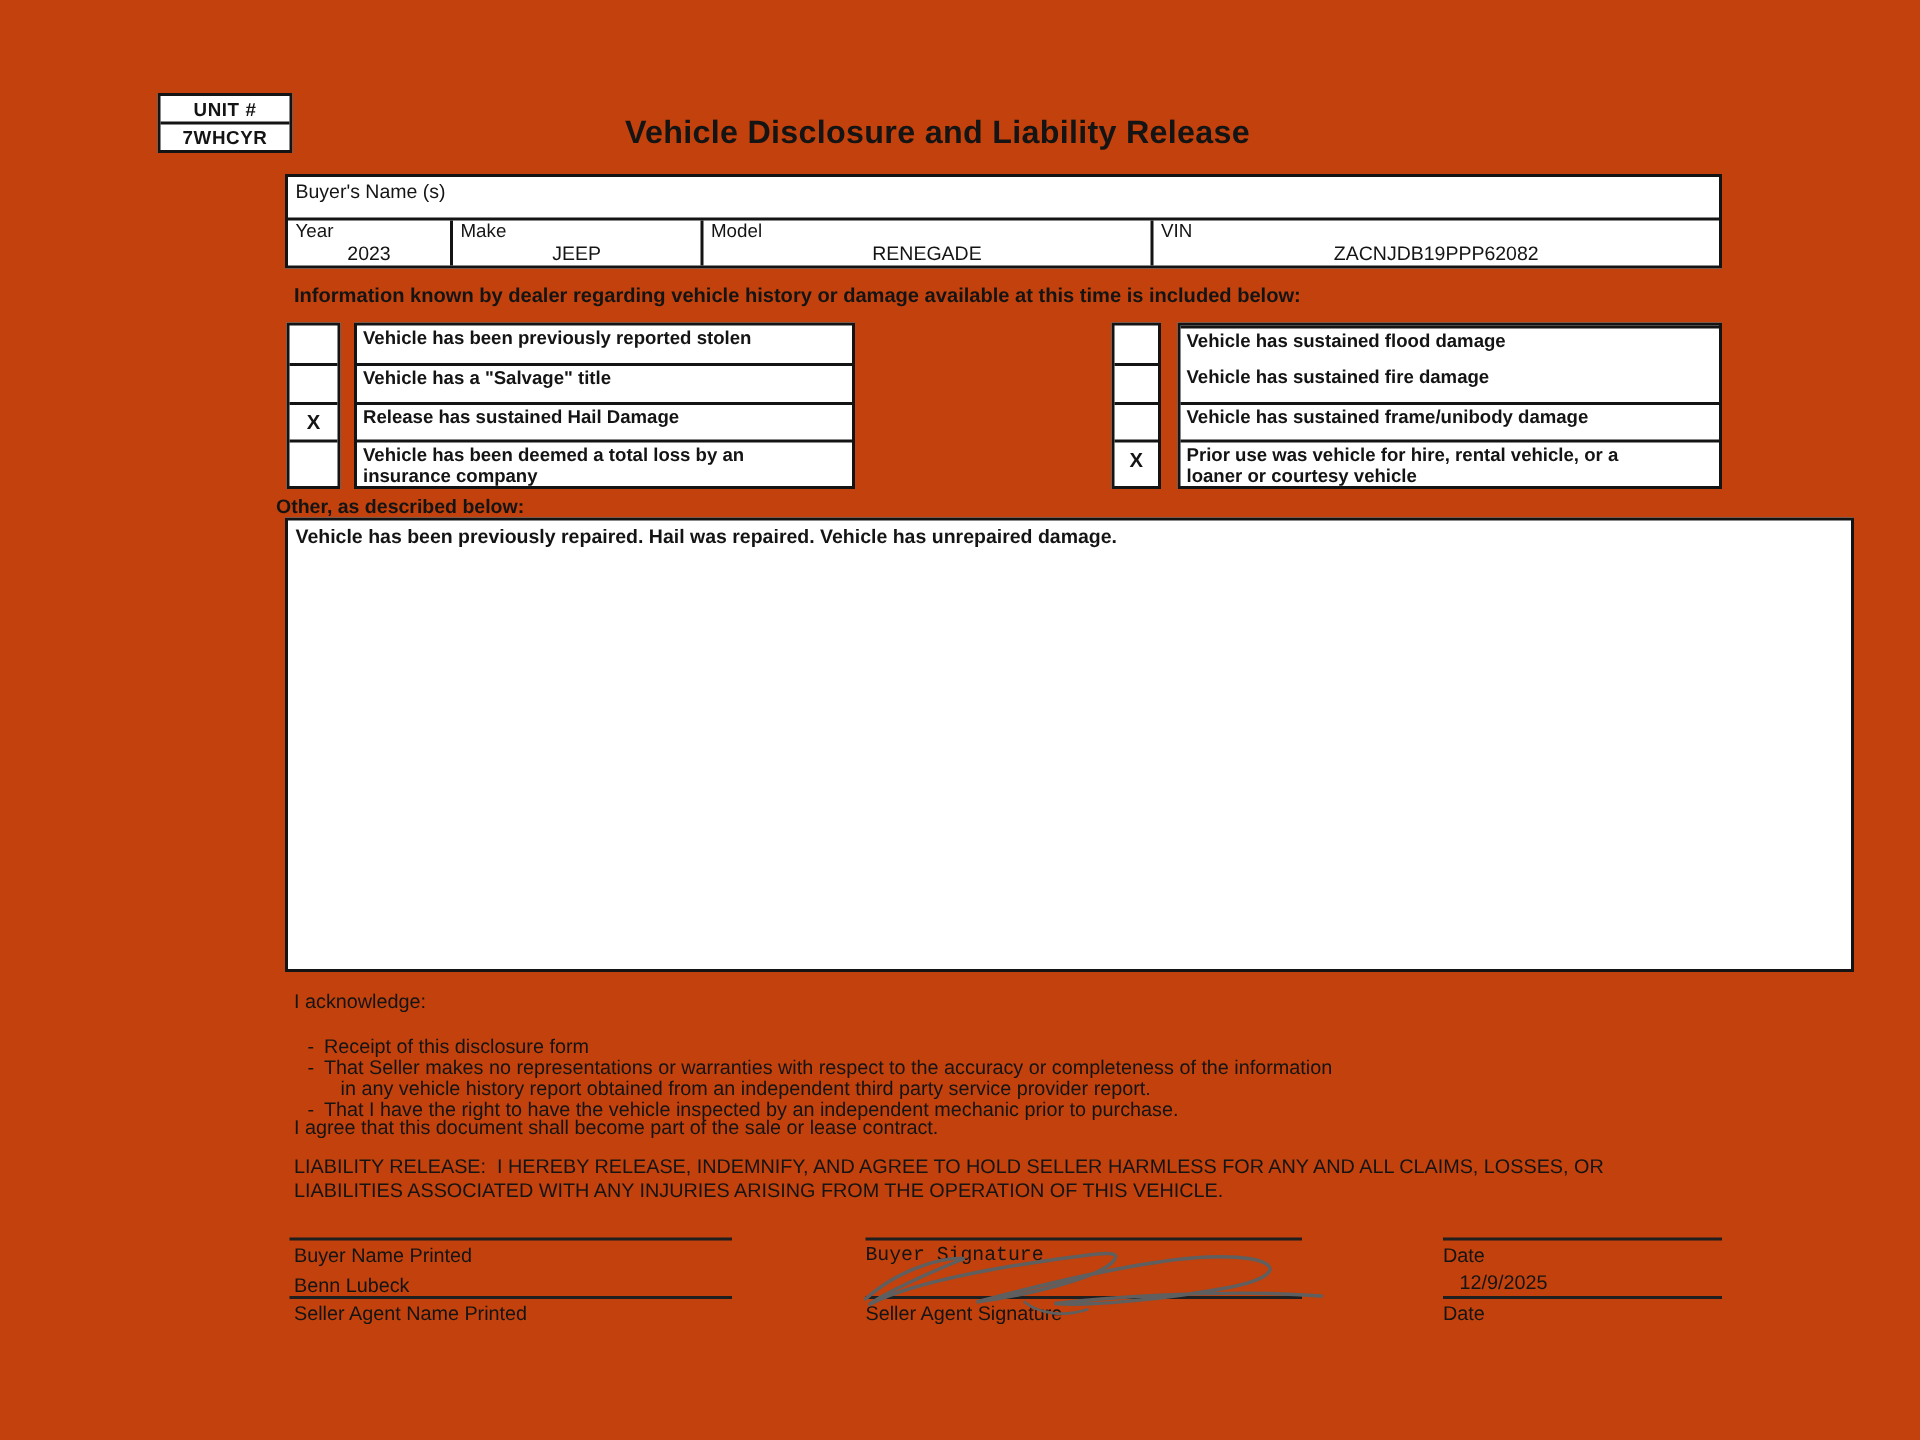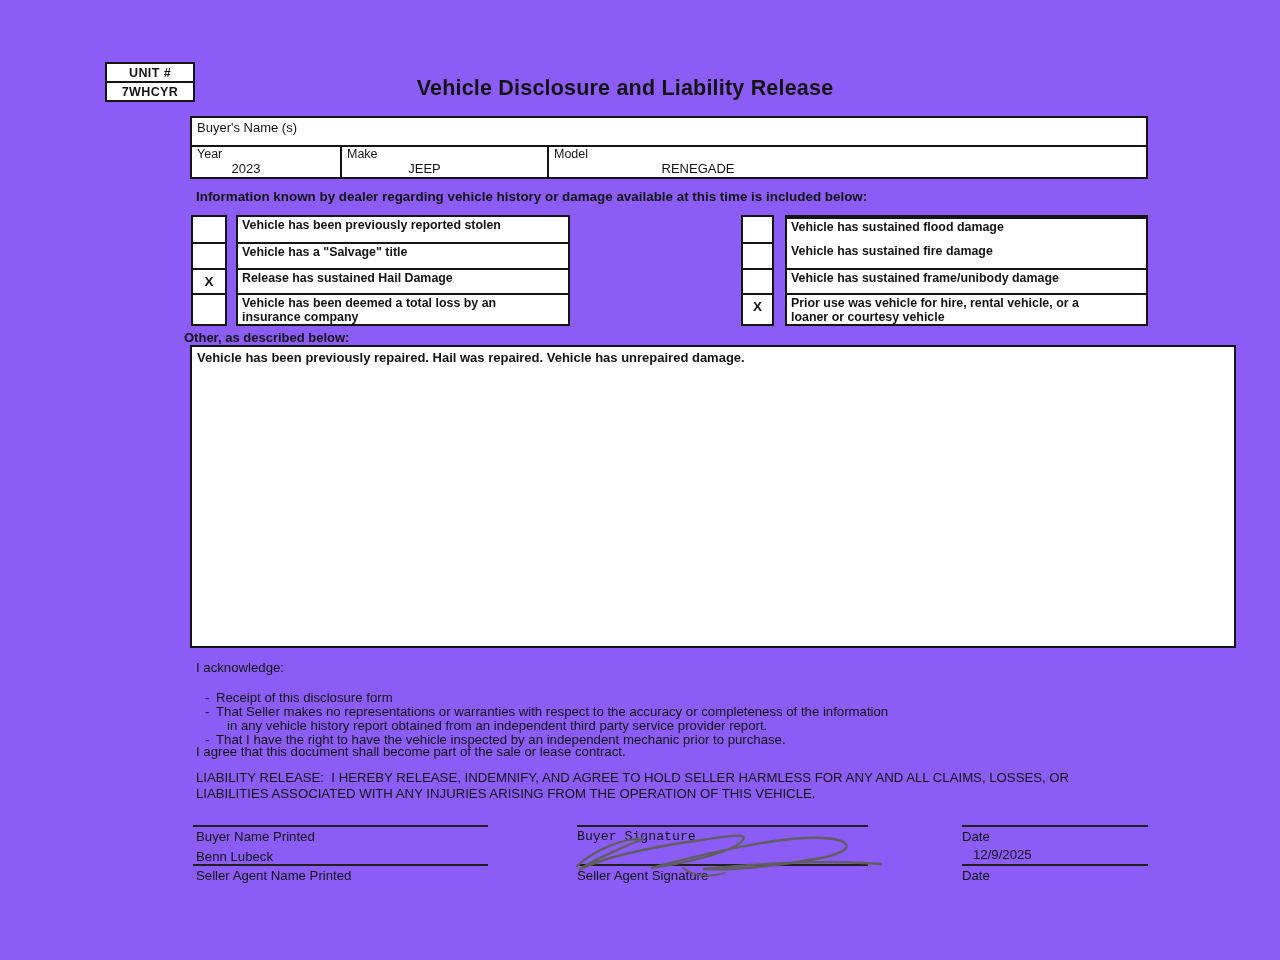--- a/index.html
+++ b/index.html
@@ -1,35 +1,35 @@
 <!DOCTYPE html>
 <html><head>
 <meta charset="utf-8">
 <style>
   html,body { margin:0; padding:0; background:#ffffff; }
   .page {
-    position:relative; width:1280px; height:960px; background:#8b5cf6;
+    position:relative; width:1280px; height:960px; background:#c2410c;
     font-family:"Liberation Sans", sans-serif; color:#141414; overflow:hidden;
   }
 
   
   .unit-box { position:absolute; left:105px; top:62px; width:86px; border:2.5px solid #141414; background:#fff; }
   .unit-cell { text-align:center; font-weight:bold; font-size:12.5px; padding:2px 0 1px; letter-spacing:0.4px; }
   .unit-cell.bottom { border-top:2.5px solid #141414; }
 
   
   .doc-title { position:absolute; left:0; top:76px; width:1250px; text-align:center;
                font-size:21.5px; font-weight:bold; letter-spacing:0.2px; }
 
   
   .vtable { position:absolute; left:190px; top:116px; width:958px; border:2.5px solid #141414; box-sizing:border-box; background:#fff; }
   .vtable .name-row { height:27px; font-size:13px; padding:2px 5px 0; box-sizing:border-box; }
   .vtable .spec-row { display:flex; border-top:2.5px solid #141414; height:30px; }
   .vcell { box-sizing:border-box; padding:1px 5px 0; font-size:12.5px; line-height:13px; display:flex; flex-direction:column; }
-  .vcell + .vcell { border-left:2.5px solid #141414;margin-left:40px; }
+  .vcell + .vcell { border-left:2.5px solid #141414; }
   .vcell .lbl { text-align:left; }
   .vcell .val { text-align:center; font-size:13px; margin-top:1px; }
   .vcell.year  { width:108px; }
   .vcell.make  { width:167px; }
   .vcell.model { width:300px; }
   .vcell.vin   { flex:1; }
 
   .info-line { position:absolute; left:196px; top:189px; font-size:13.4px; font-weight:bold; }
 
   
@@ -91,20 +91,24 @@
         <span class="lbl">Year</span>
         <span class="val">2023</span>
       </div>
       <div class="vcell make">
         <span class="lbl">Make</span>
         <span class="val">JEEP</span>
       </div>
       <div class="vcell model">
         <span class="lbl">Model</span>
         <span class="val">RENEGADE</span>
+      </div>
+      <div class="vcell vin">
+        <span class="lbl">VIN</span>
+        <span class="val">ZACNJDB19PPP62082</span>
       </div>
     </div>
   </div>
 
   <div class="info-line">Information known by dealer regarding vehicle history or damage available at this time is included below:</div>
 
   <div class="chk-col left">
     <div class="chk-row r1"></div>
     <div class="chk-row r2"></div>
     <div class="chk-row r3">X</div>

